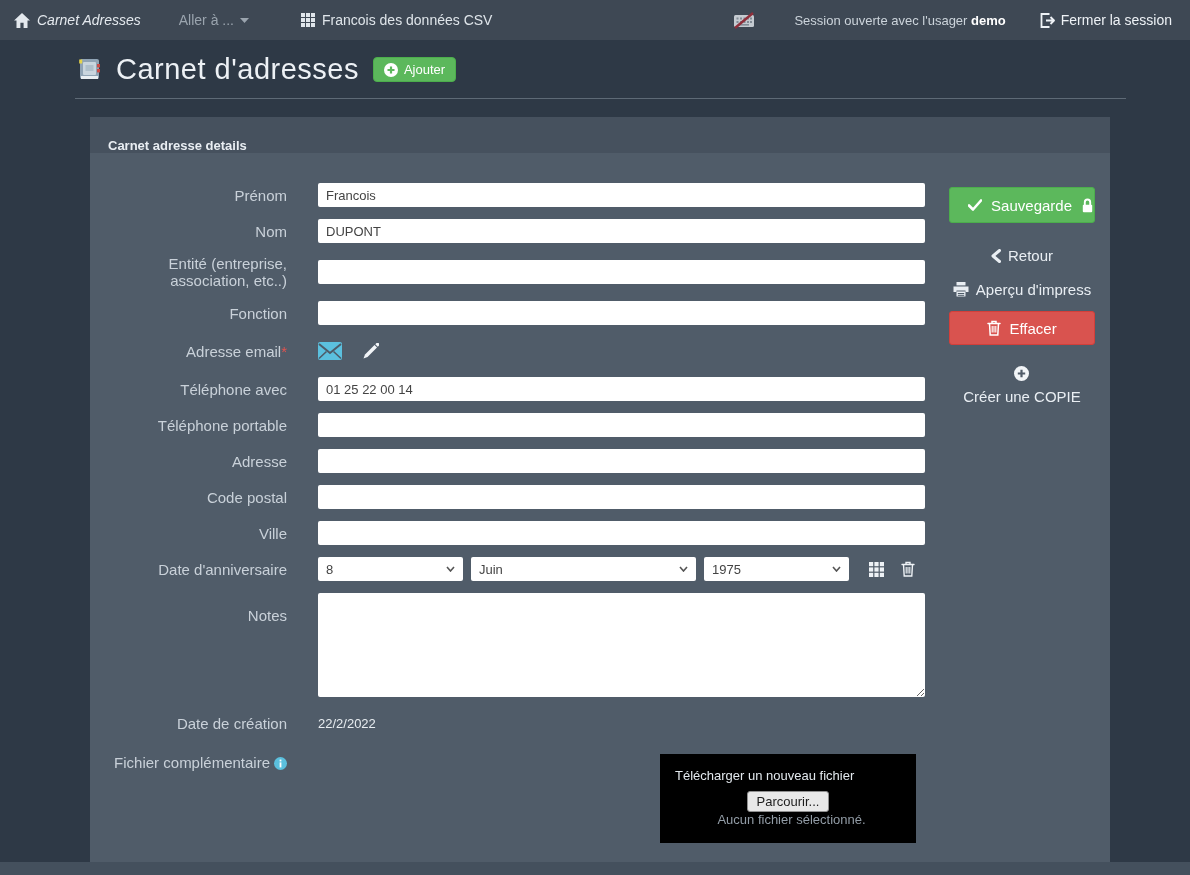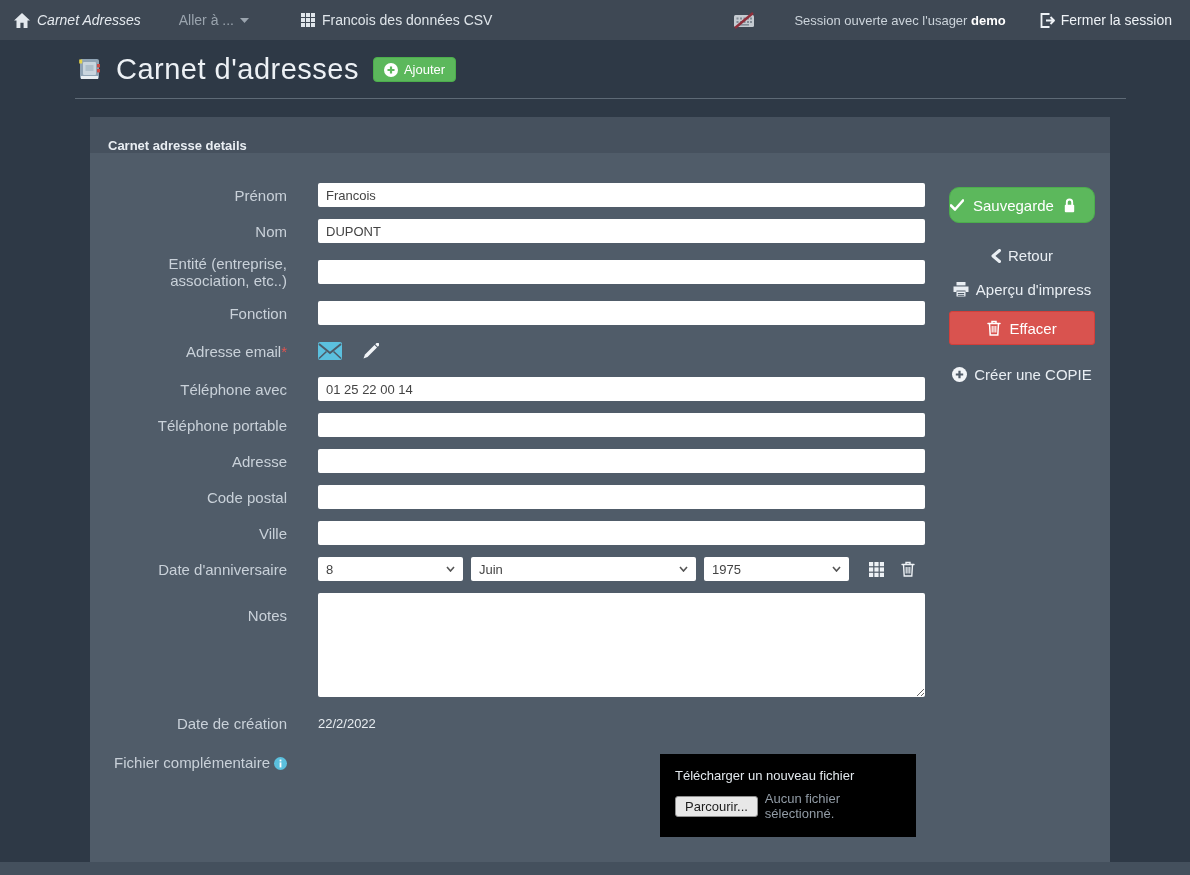--- a/index.html
+++ b/index.html
@@ -77,42 +77,42 @@
   }
   .static-value { font-size:13px; color:#e8edf1; }
   .label-info { display:inline-block; vertical-align:-2px; margin-left:4px; cursor:pointer; }
 
   .row-creation { margin-top:18px; margin-bottom:22px; }
 
   .upload-box {
     margin-left:342px; width:256px; background:#000000; padding:14px 15px 16px 15px;
     font-size:13px; color:#e2e8ed;
   }
-  .upload-row { margin-top:8px; display:flex; align-items:center; }
+  .upload-row { margin-top:8px; display:flex; align-items:center;flex-direction:column; }
   .browse-btn {
     background:#e8e8e8; border:1px solid #8f8f8f; border-radius:3px;
     color:#1d1d1d; font-size:13px; padding:2px 9px; cursor:pointer;
     font-family:"Liberation Sans", sans-serif;
   }
   .no-file { color:#929ca6; margin-left:7px; }
 
   
   .actions { position:absolute; top:34px; right:15px; width:146px; display:flex; flex-direction:column; align-items:center; }
   .btn-save {
-    width:146px; height:36px; background:#5cb85c; border:1px solid #4cae4c; border-radius:10px;
-    color:#fff; font-size:15px; display:flex; align-items:center; justify-content:flex-start; gap:9px; cursor:pointer;
+    width:146px; height:36px; background:#5cb85c; border:1px solid #4cae4c; border-radius:3px;
+    color:#fff; font-size:15px; display:flex; align-items:center; justify-content:flex-end; gap:9px; cursor:pointer;
   }
   .link-action { display:flex; align-items:center; gap:7px; color:#e9eef3; font-size:15px; cursor:pointer; }
   .a-back { margin-top:24px; }
   .a-print { margin-top:17px; }
   .btn-delete {
     margin-top:13px; width:146px; height:34px; background:#d9534f; border:1px solid #d43f3a; border-radius:3px;
     color:#fff; font-size:15px; display:flex; align-items:center; justify-content:center; gap:8px; cursor:pointer;
   }
-  .a-copy { margin-top:21px; }
+  .a-copy { margin-top:21px;flex-direction:column; }
 
   .footer { position:absolute; left:0; bottom:0; width:1190px; height:13px; background:#44505d; }
 </style>
 </head>
 <body>
 
 <div class="navbar">
   <div class="nav-brand">
     <span>
       <svg width="16" height="15" viewBox="0 0 16 15" fill="#e4e9ee">

